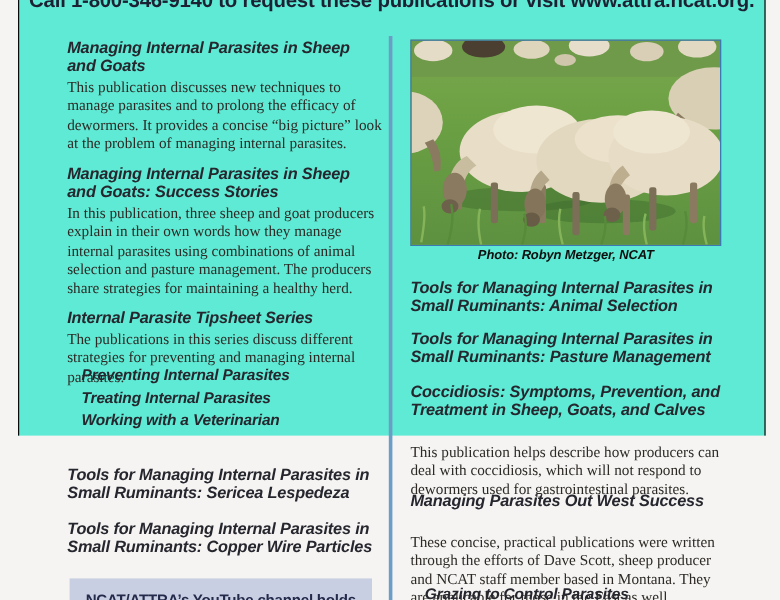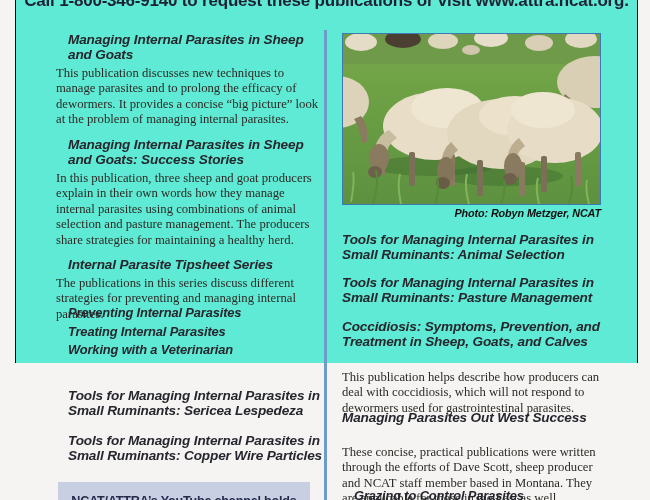--- a/index.html
+++ b/index.html
@@ -16,21 +16,21 @@
   .header-line{
     position:absolute;left:0;right:0;top:-9px;
     text-align:center;font-weight:bold;font-size:17px;letter-spacing:-0.2px;
     color:#1c2133;white-space:nowrap;
   }
   .col-divider{
     position:absolute;left:308px;top:30px;width:2.5px;height:470px;
     background:#6b9dc6;
   }
   .ht{
-    position:absolute;left:52px;width:268px;margin:0;
+    position:absolute;left:40px;width:268px;margin:0;
     font-family:"Liberation Sans",sans-serif;
     font-weight:bold;font-style:italic;
     font-size:13.6px;line-height:14.8px;color:#26262e;
     white-space:pre-line;letter-spacing:-0.15px;
   }
   .bp{
     position:absolute;left:40px;width:266px;margin:0;
     font-family:"Liberation Serif",serif;
     font-size:12.7px;line-height:15.4px;color:#2d2a26;
   }
@@ -40,21 +40,21 @@
     color:#26262e;margin-bottom:5.5px;letter-spacing:-0.15px;
   }
   .rt{left:326px;width:268px;}
   .rp{left:326px;width:266px;margin-top:17px;}
   .photo-frame{
     position:absolute;left:326px;top:33px;width:257px;height:170px;
     border:1.5px solid #3c79b2;overflow:hidden;background:#6da144;
   }
   .photo-credit{
     position:absolute;left:326px;top:207px;width:259px;margin:0;
-    text-align:right;font-weight:bold;font-style:italic;
+    text-align:center;font-weight:bold;font-style:italic;
     font-size:10.8px;color:#0e0e0e;letter-spacing:-0.1px;
   }
   .yt-box{
     position:absolute;left:42px;top:482px;width:252px;height:30px;
     background:#c9cfe3;text-align:center;padding-top:9px;box-sizing:border-box;
   }
   .yt-box span{
     font-weight:bold;font-size:12.6px;color:#232a4a;letter-spacing:-0.2px;
   }
   .r-item{position:absolute;left:338px;}

